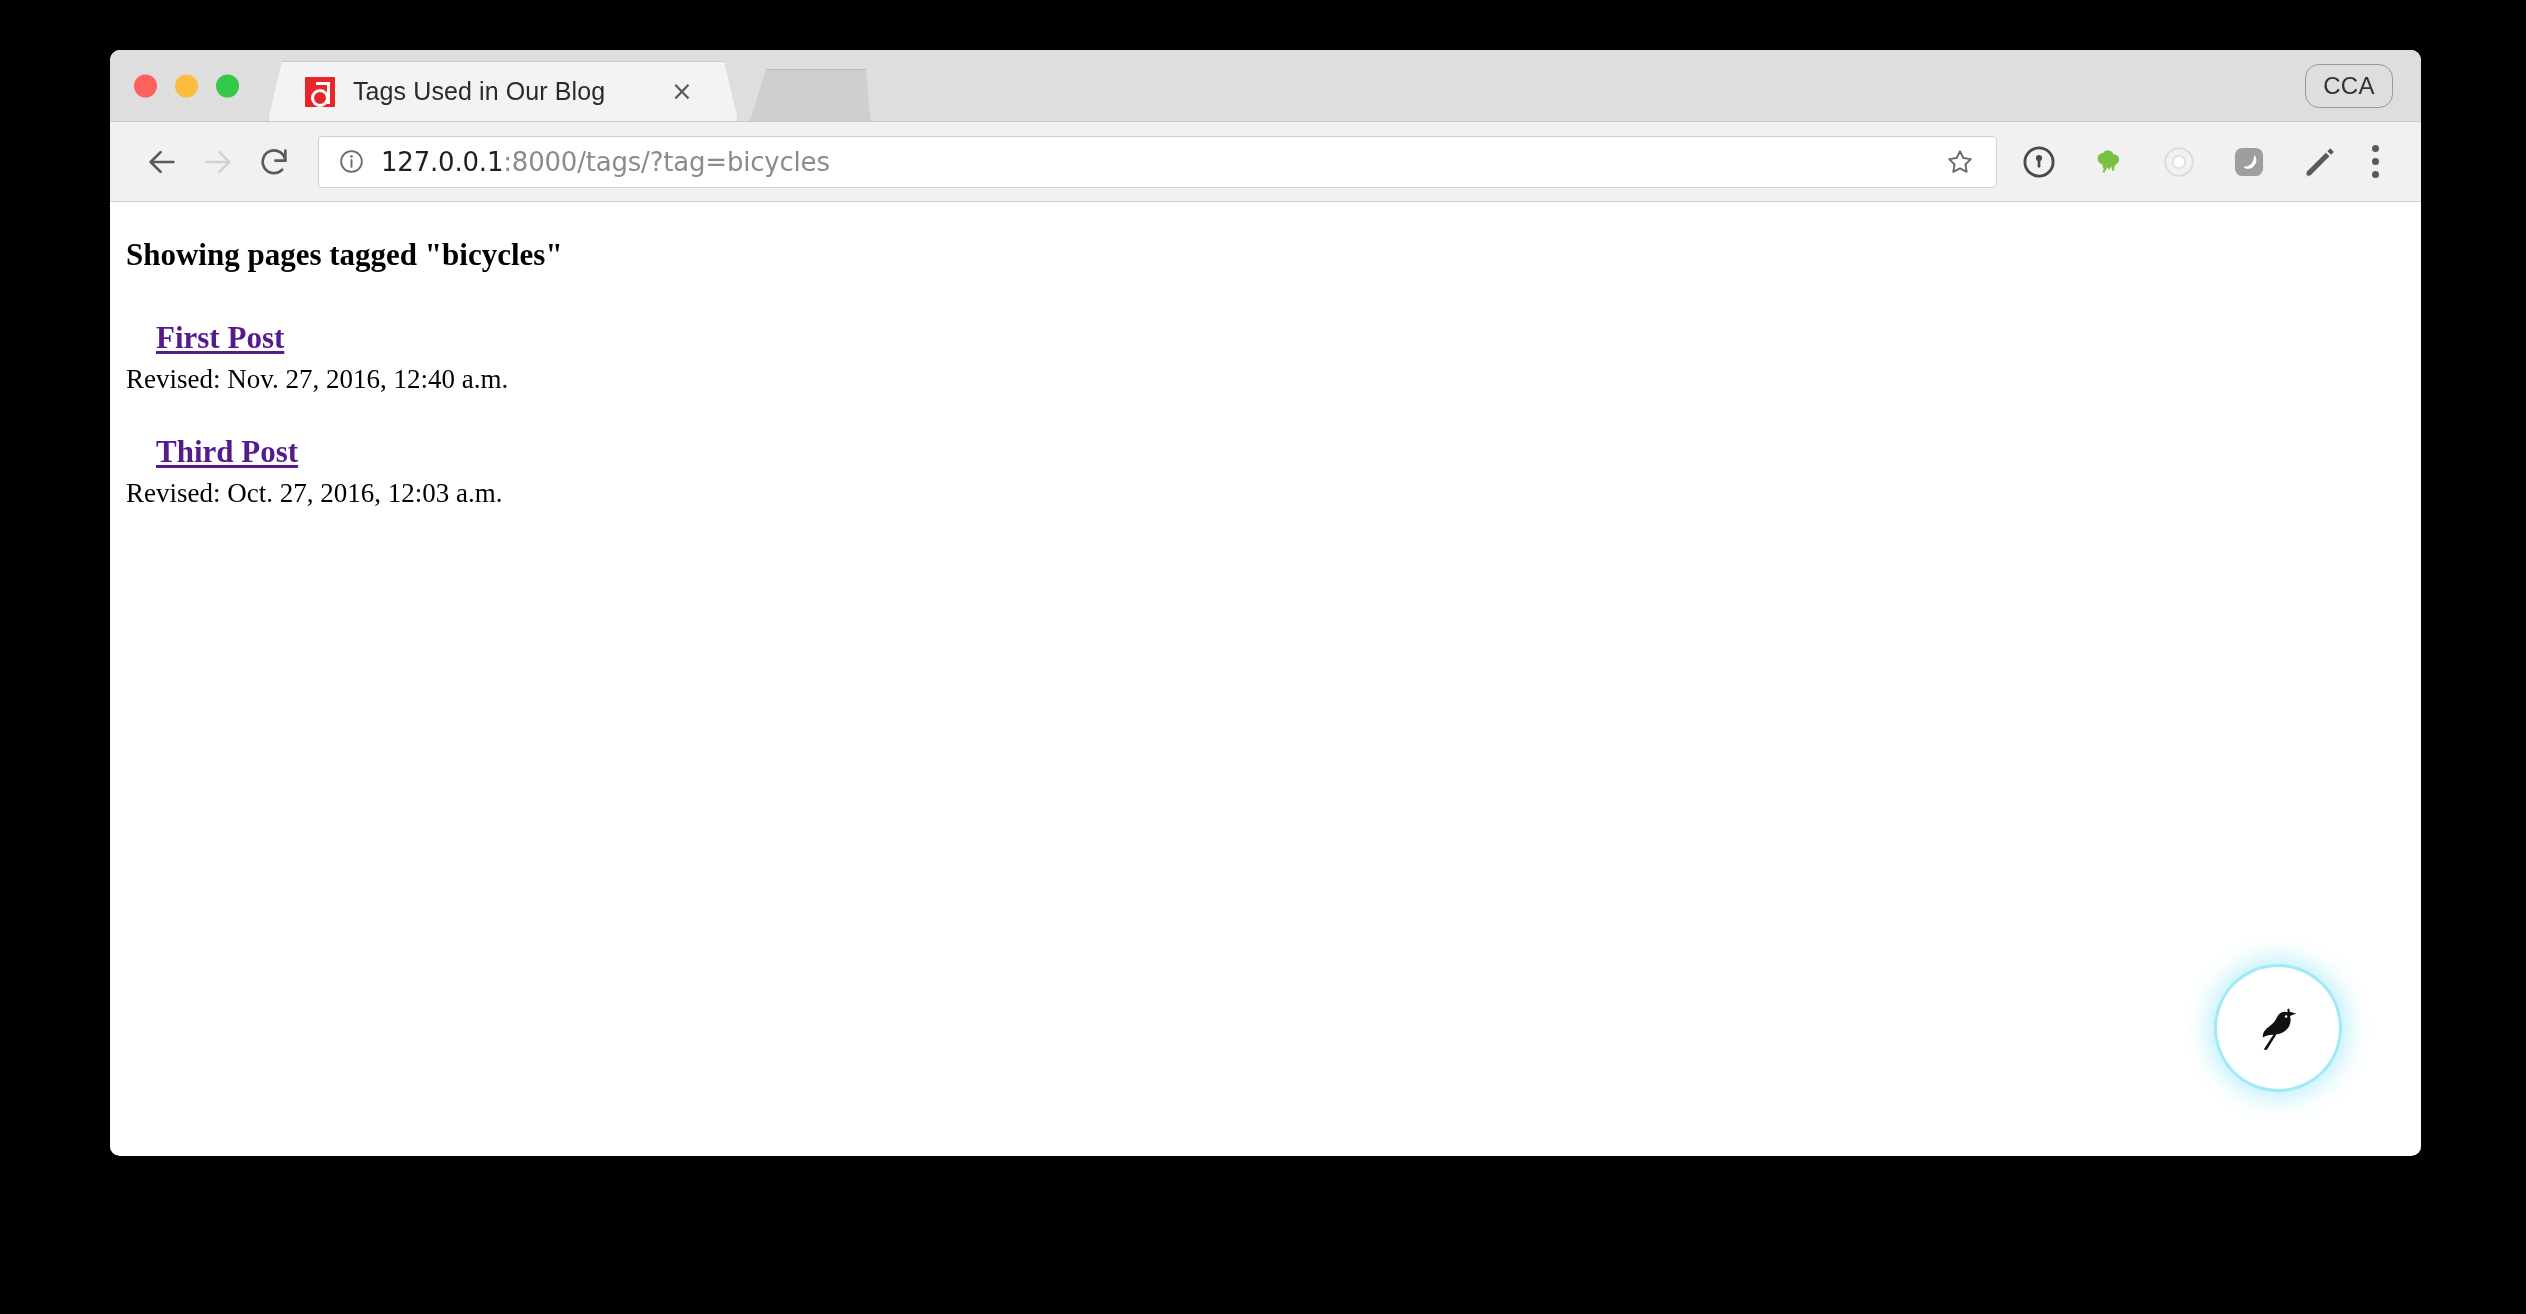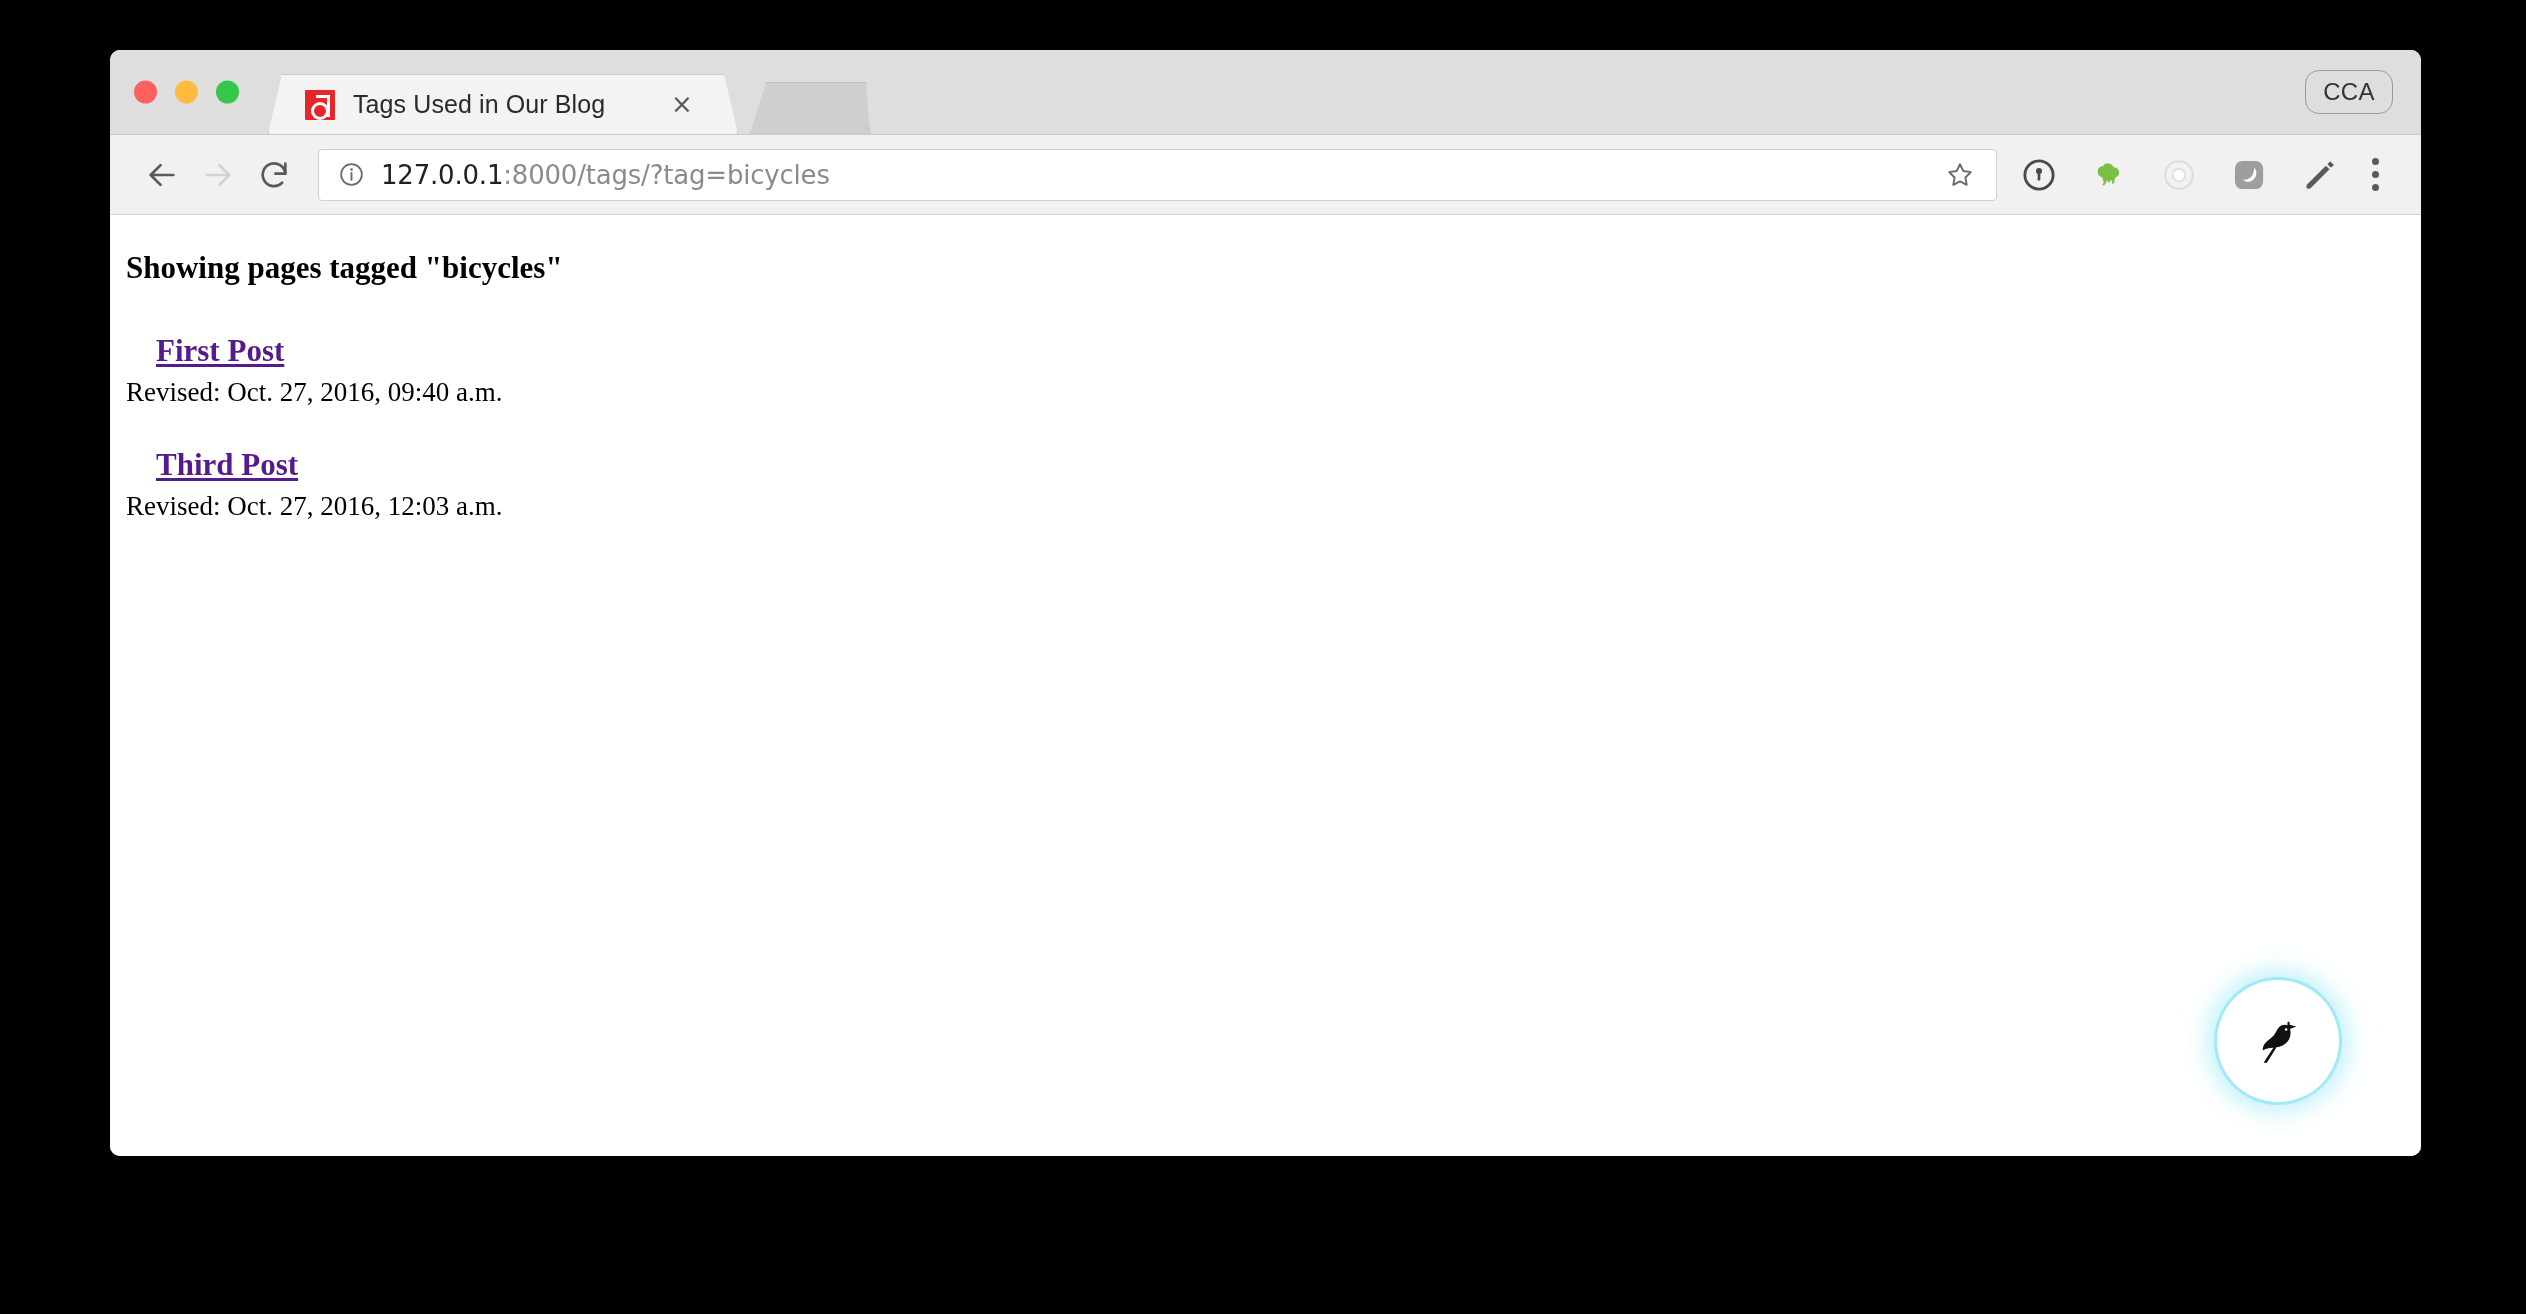--- a/index.html
+++ b/index.html
@@ -21,21 +21,21 @@
     height: 1106px;
     background: #ffffff;
     border-radius: 10px;
     overflow: hidden;
     box-shadow: 0 0 0 1px rgba(0,0,0,0.18);
   }
 
   
   .tabstrip {
     position: relative;
-    height: 85px;
+    height: 72px;
     background: #dedede;
     border-bottom: 1px solid #c9c9c9;
   }
 
   .traffic-lights {
     position: absolute;
     left: 24px;
     top: 50%;
     transform: translateY(-50%);
     display: flex;
@@ -401,21 +401,21 @@
 
   <div class="viewport">
     <div class="page">
 
       <div class="page-heading">Showing pages tagged "bicycles"</div>
 
       <div class="post-list">
 
         <div class="post">
           <a class="post-link" href="#">First Post</a>
-          <div class="post-meta">Revised: Oct. 27, 2016, 09:40 a.m.</div>
+          <div class="post-meta">Revised: Nov. 27, 2016, 12:40 a.m.</div>
         </div>
 
         <div class="post">
           <a class="post-link" href="#">Third Post</a>
           <div class="post-meta">Revised: Oct. 27, 2016, 12:03 a.m.</div>
         </div>
 
       </div>
     </div>
 

